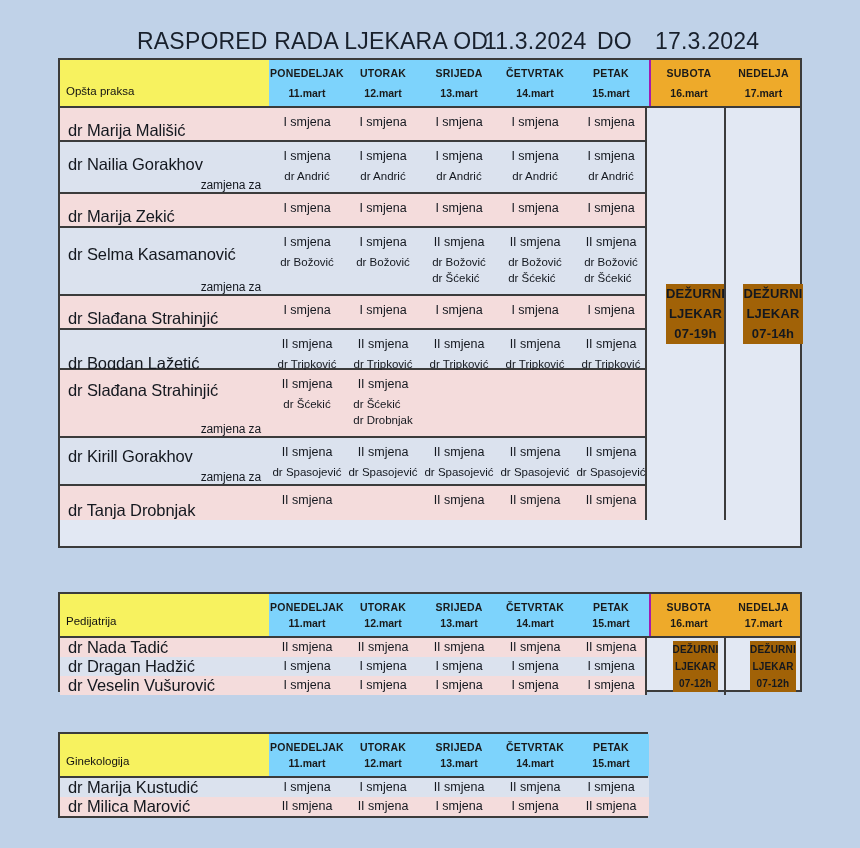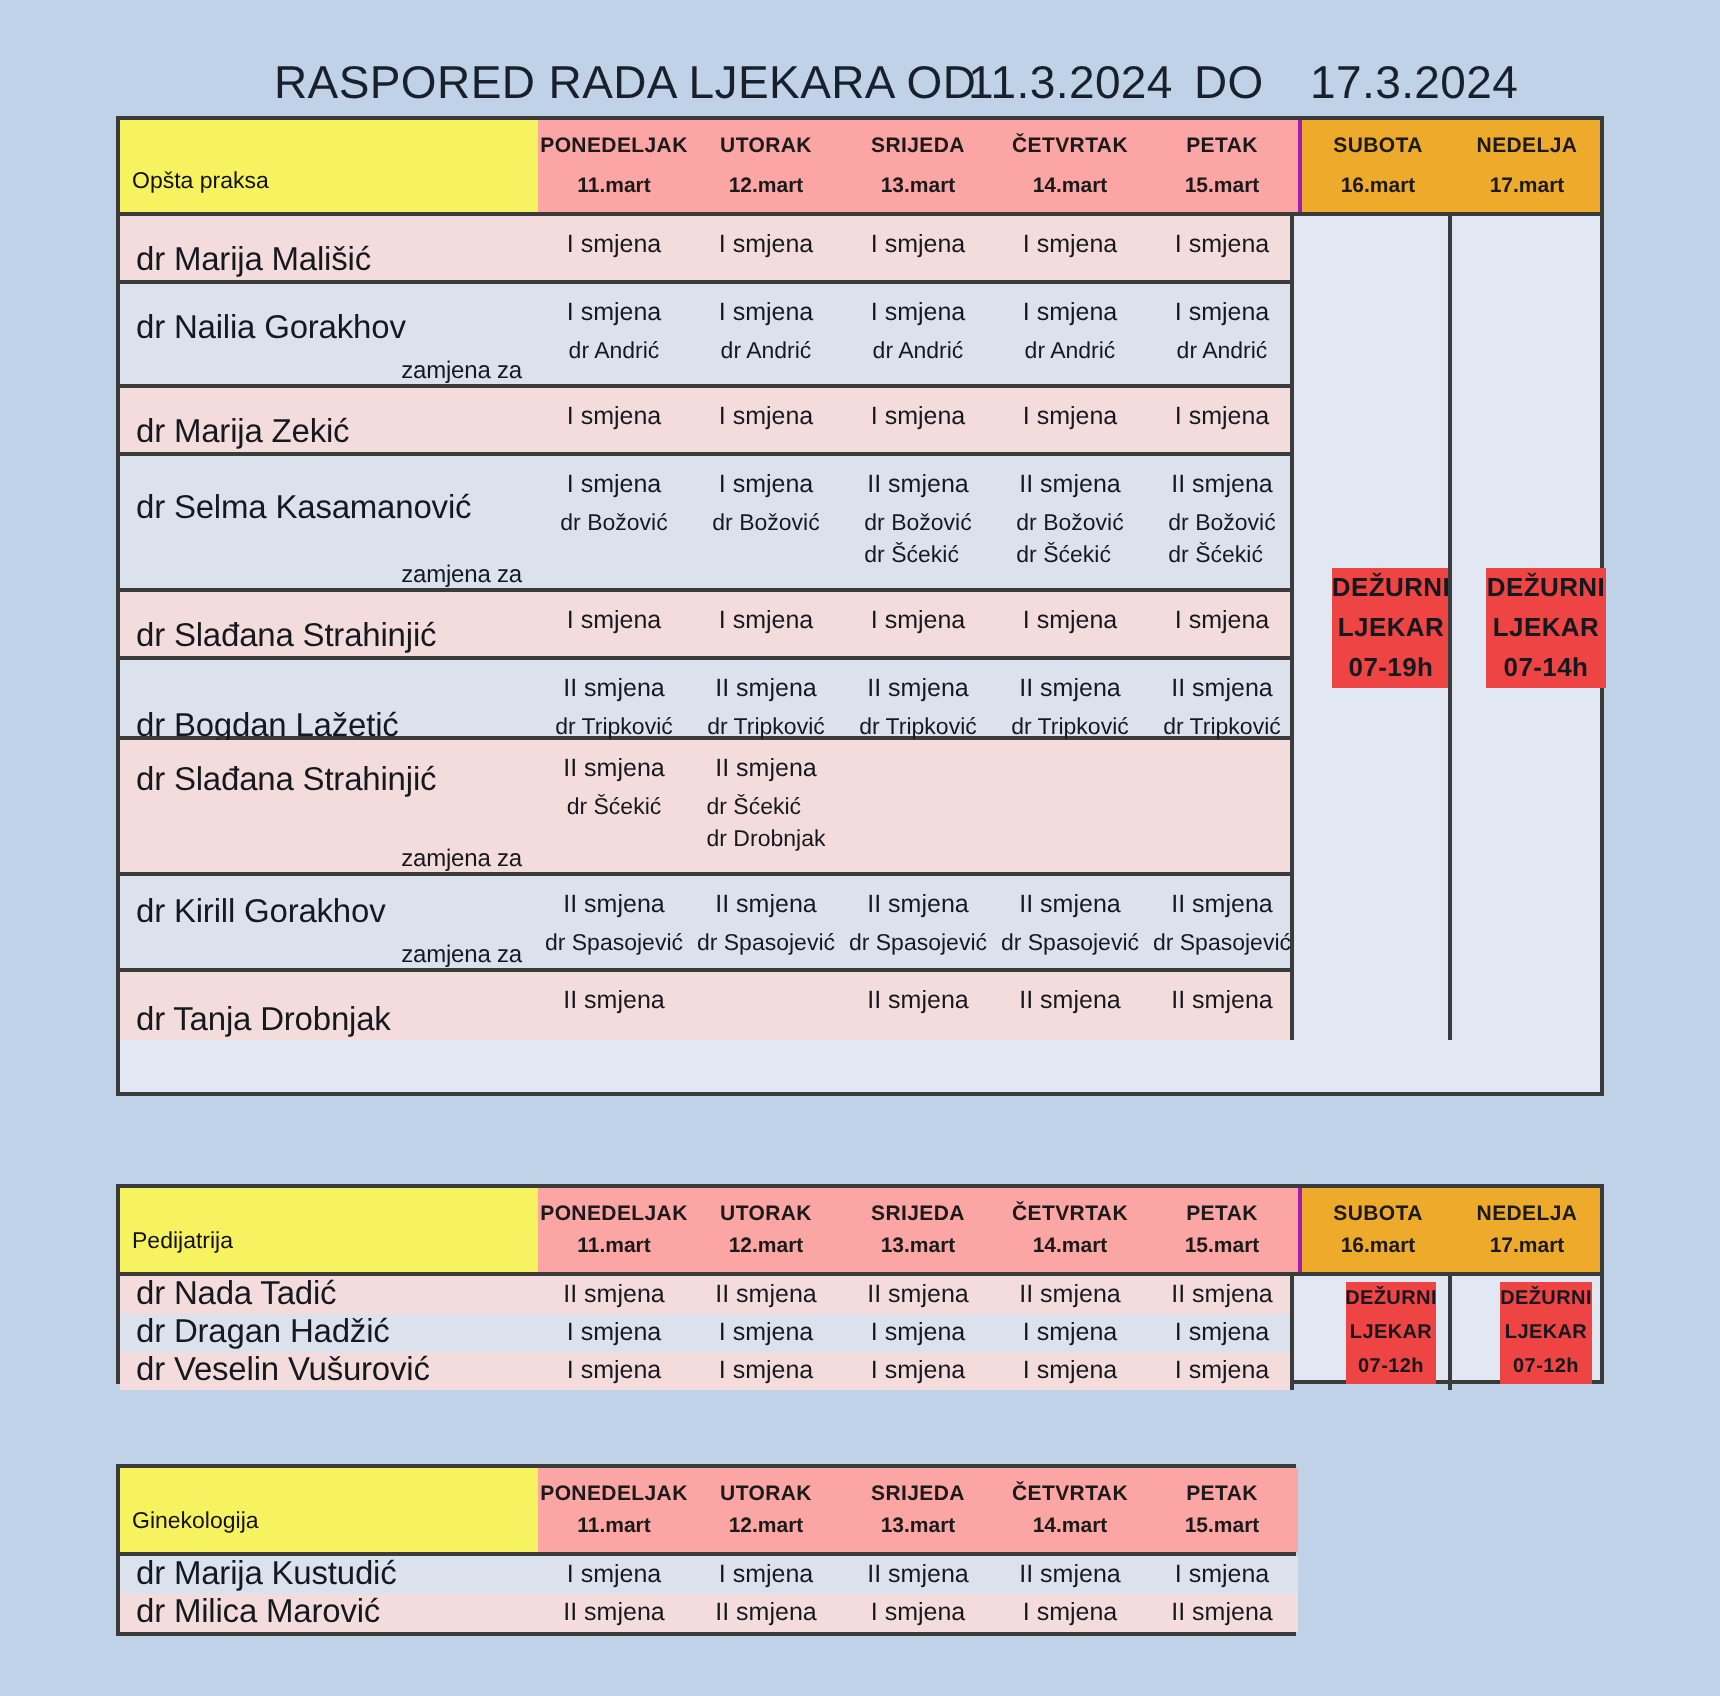--- a/index.html
+++ b/index.html
@@ -51,21 +51,21 @@
     font-weight: normal;
     color: #111;
     background: #f7f25f;
   }
   .hdr-day {
     display: flex;
     flex-direction: column;
     align-items: center;
     justify-content: space-between;
     padding: 7px 0 7px 0;
-    background: #fca5a5;
+    background: #7dd3fc;
   }
   .hdr-day.weekend { background: #eeaa2a; }
   .hdr-day .dn {
     font-size: 10.5px;
     font-weight: bold;
     color: #1a1a1a;
     letter-spacing: 0.2px;
   }
   .hdr-day .dd {
     font-size: 10.5px;
@@ -114,21 +114,21 @@
   .cell .shift { }
   .cell .rep {
     font-size: 11.5px;
     line-height: 1.35;
   }
   .cell .rep span { display: block; }
 
   
   .duty {
     position: absolute;
-    background: #ef4444;
+    background: #a16207;
     display: flex;
     flex-direction: column;
     align-items: center;
     justify-content: space-between;
     text-align: center;
     font-size: 13px;
     font-weight: bold;
     color: #14181f;
     line-height: 1.55;
     letter-spacing: 0.2px;

